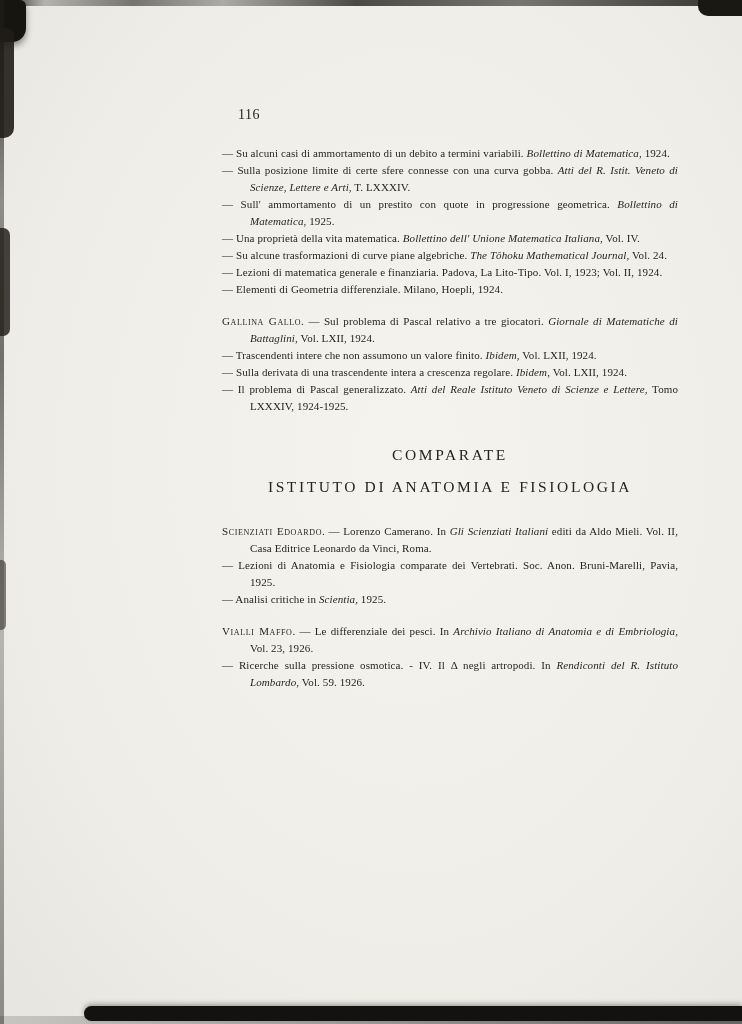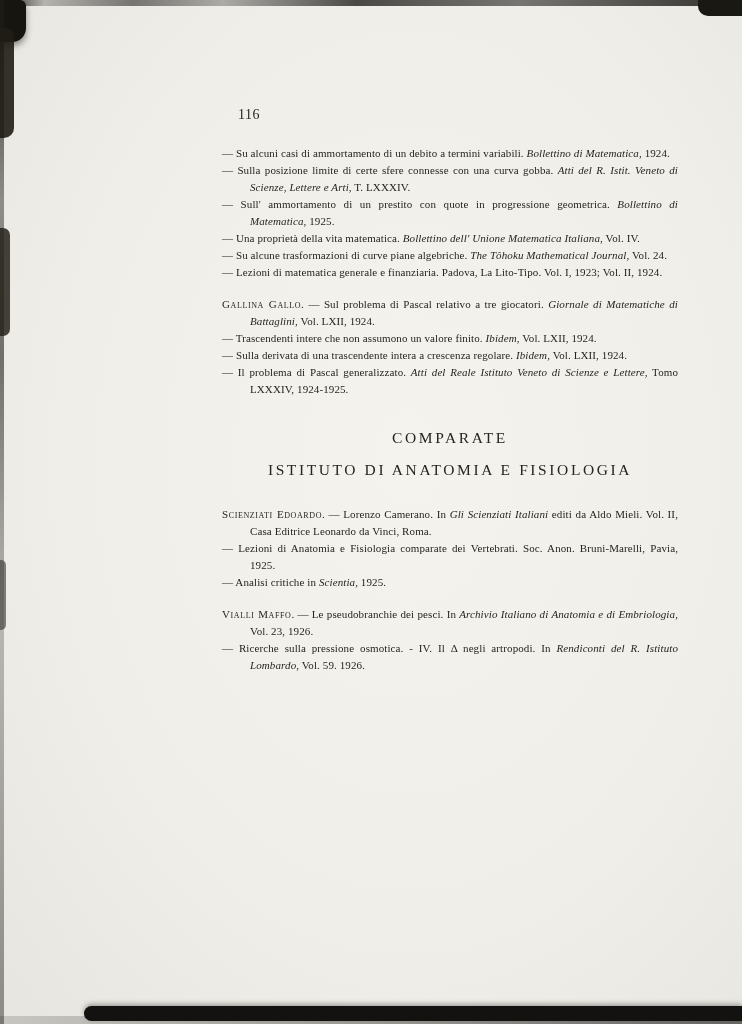--- a/index.html
+++ b/index.html
@@ -128,36 +128,37 @@
   <div class="content">
     <div class="page-number">116</div>
     <div id="sections">
         <div class="bib-section">
           <p class="entry"><span>— Su alcuni casi di ammortamento di un debito a termini variabili. </span><span class="it">Bollettino di Matematica</span><span>, 1924.</span></p>
           <p class="entry"><span>— Sulla posizione limite di certe sfere connesse con una curva gobba. </span><span class="it">Atti del R. Istit. Veneto di Scienze, Lettere e Arti</span><span>, T. LXXXIV.</span></p>
           <p class="entry"><span>— Sull' ammortamento di un prestito con quote in progressione geometrica. </span><span class="it">Bollettino di Matematica</span><span>, 1925.</span></p>
           <p class="entry"><span>— Una proprietà della vita matematica. </span><span class="it">Bollettino dell' Unione Matematica Italiana</span><span>, Vol. IV.</span></p>
           <p class="entry"><span>— Su alcune trasformazioni di curve piane algebriche. </span><span class="it">The Tôhoku Mathematical Journal,</span><span> Vol. 24.</span></p>
           <p class="entry"><span>— Lezioni di matematica generale e finanziaria. Padova, La Lito-Tipo. Vol. I, 1923; Vol. II, 1924.</span></p>
+          <p class="entry"><span>— Elementi di Geometria differenziale. Milano, Hoepli, 1924.</span></p>
         </div>
         <div class="bib-section">
           <p class="entry"><span class="sc">Gallina Gallo</span><span>. — Sul problema di Pascal relativo a tre giocatori. </span><span class="it">Giornale di Matematiche di Battaglini</span><span>, Vol. LXII, 1924.</span></p>
           <p class="entry"><span>— Trascendenti intere che non assumono un valore finito. </span><span class="it">Ibidem</span><span>, Vol. LXII, 1924.</span></p>
           <p class="entry"><span>— Sulla derivata di una trascendente intera a crescenza regolare. </span><span class="it">Ibidem</span><span>, Vol. LXII, 1924.</span></p>
           <p class="entry"><span>— Il problema di Pascal generalizzato. </span><span class="it">Atti del Reale Istituto Veneto di Scienze e Lettere,</span><span> Tomo LXXXIV, 1924-1925.</span></p>
         </div>
         <div class="section-heading">
           <div class="heading-line">COMPARATE</div>
           <div class="heading-line">ISTITUTO DI ANATOMIA E FISIOLOGIA</div>
         </div>
         <div class="bib-section">
           <p class="entry"><span class="sc">Scienziati Edoardo</span><span>. — Lorenzo Camerano. In </span><span class="it">Gli Scienziati Italiani</span><span> editi da Aldo Mieli. Vol. II, Casa Editrice Leonardo da Vinci, Roma.</span></p>
           <p class="entry"><span>— Lezioni di Anatomia e Fisiologia comparate dei Vertebrati. Soc. Anon. Bruni-Marelli, Pavia, 1925.</span></p>
           <p class="entry"><span>— Analisi critiche in </span><span class="it">Scientia</span><span>, 1925.</span></p>
         </div>
         <div class="bib-section">
-          <p class="entry"><span class="sc">Vialli Maffo</span><span>. — Le pseudobranchie dei pesci. In </span><span class="it">Archivio Italiano di Anatomia e di Embriologia</span><span>, Vol. 23, 1926.</span></p>
+          <p class="entry"><span class="sc">Vialli Maffo</span><span>. — Le differenziale dei pesci. In </span><span class="it">Archivio Italiano di Anatomia e di Embriologia</span><span>, Vol. 23, 1926.</span></p>
           <p class="entry"><span>— Ricerche sulla pressione osmotica. - IV. Il Δ negli artropodi. In </span><span class="it">Rendiconti del R. Istituto Lombardo</span><span>, Vol. 59. 1926.</span></p>
         </div>
       </div>
   </div>
 
 </div>
 
 </body></html>

